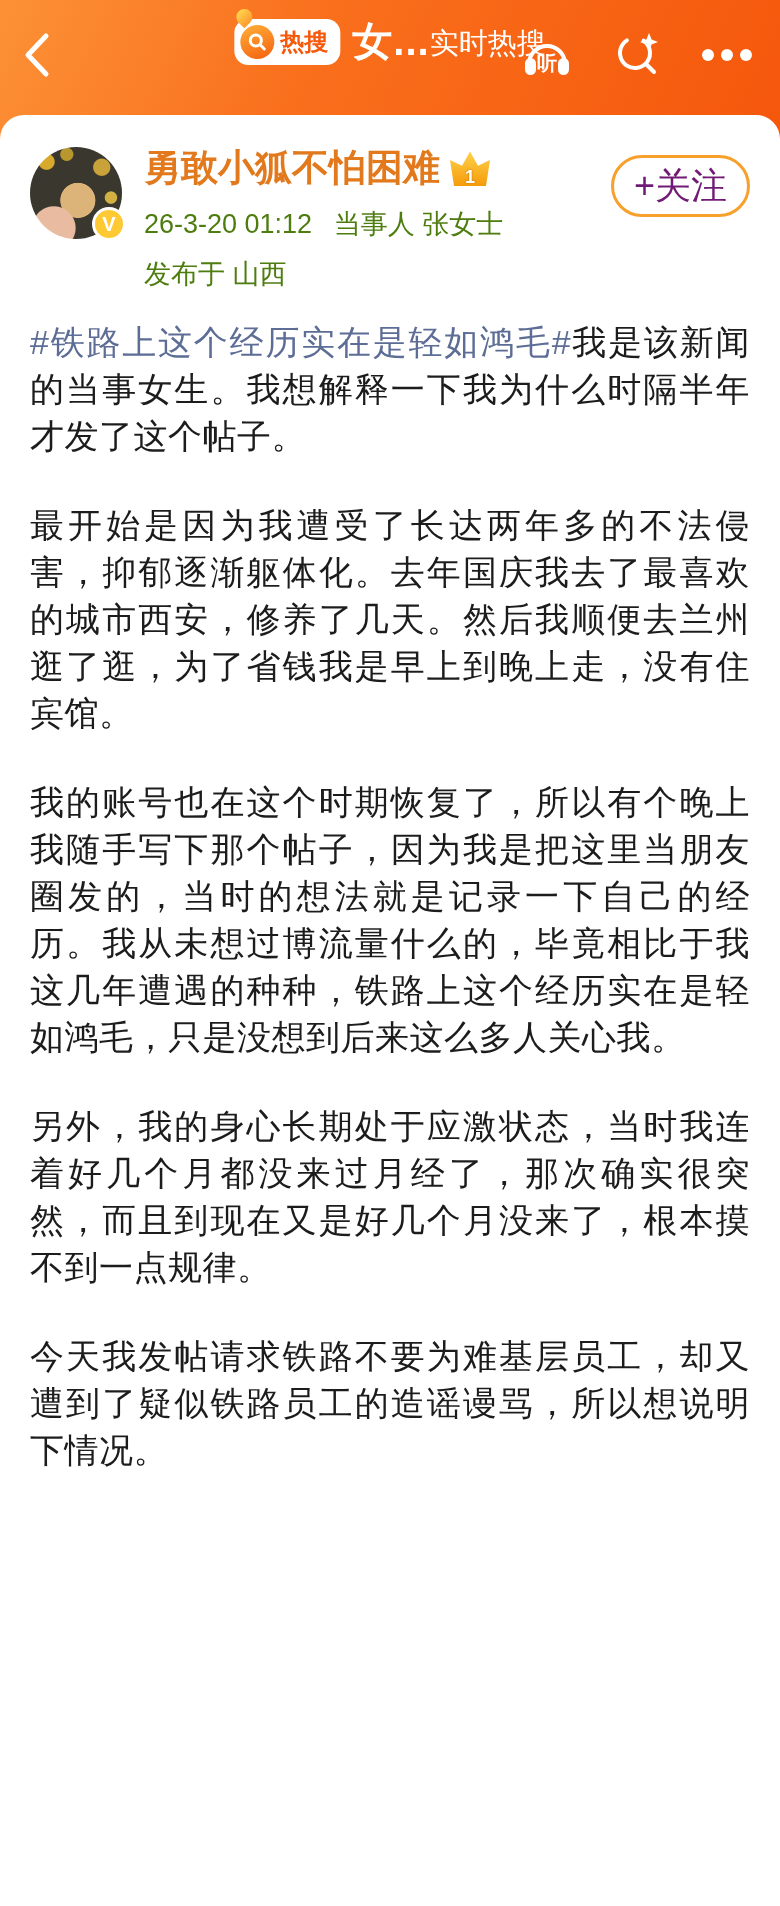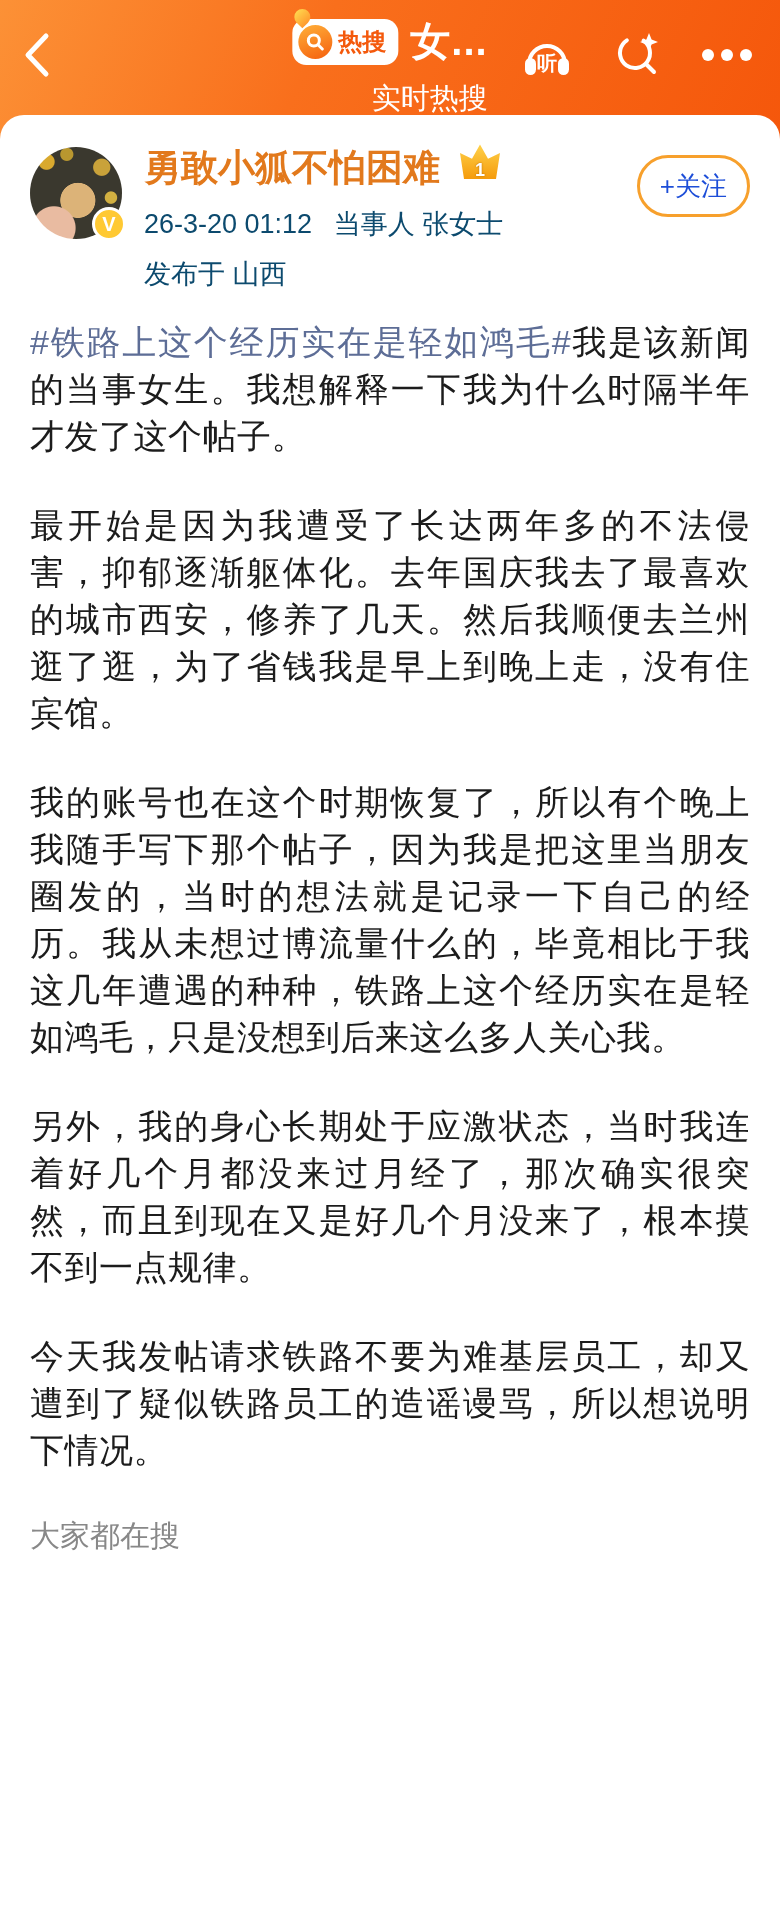--- a/index.html
+++ b/index.html
@@ -7,21 +7,21 @@
     font-family:"Liberation Sans", sans-serif; background:#fff; }
 
   
   .header {
     position:relative; width:780px; height:139px;
     background:linear-gradient(115deg,#fc9136 0%,#f96f1c 40%,#f5570b 100%);
   }
   .back-btn { position:absolute; left:22px; top:30px; width:44px; height:50px;
     display:flex; align-items:center; cursor:pointer; }
   .hdr-center { position:absolute; left:50%; top:14px; transform:translateX(-50%);
-    display:flex; flex-direction:column; align-items:flex-end; }
+    display:flex; align-items:flex-start; }
   .hdr-title-row { display:flex; align-items:center; gap:12px; }
   .hot-badge { position:relative; display:flex; align-items:center; gap:6px;
     background:#fff; border-radius:14px; padding:6px 12px 6px 6px; }
   .hot-badge .mag-circle { width:34px; height:34px; border-radius:50%;
     background:linear-gradient(160deg,#ffb03a,#f55f0d); display:flex;
     align-items:center; justify-content:center; }
   .hot-badge .flame { position:absolute; left:2px; top:-10px; width:16px; height:16px;
     background:linear-gradient(180deg,#ffd54d,#ff9a2e);
     border-radius:50% 50% 50% 0; transform:rotate(-45deg); }
   .hot-badge-label { color:#f4590c; font-size:24px; font-weight:bold; }
@@ -46,33 +46,33 @@
       radial-gradient(circle at 18% 16%, #d9a92e 0 7%, rgba(0,0,0,0) 8%),
       radial-gradient(circle at 78% 22%, #c9a23a 0 8%, rgba(0,0,0,0) 9%),
       radial-gradient(circle at 88% 55%, #d2b041 0 6%, rgba(0,0,0,0) 7%),
       radial-gradient(circle at 40% 8%, #b9972f 0 6%, rgba(0,0,0,0) 7%),
       #3a382e; }
   .v-badge { position:absolute; right:-4px; bottom:-2px; width:34px; height:34px;
     border-radius:50%; background:#ffc income933; background:#ffc933; border:3px solid #fff;
     color:#fff; font-size:20px; font-weight:bold; display:flex;
     align-items:center; justify-content:center; }
   .profile-info { flex:1; margin-left:22px; margin-top:2px; }
-  .name-row { display:flex; gap:20px; }
+  .name-row { display:flex; align-items:center; gap:10px; }
   .user-name { color:#e2791c; font-size:37px; font-weight:bold; cursor:pointer; }
   .crown { position:relative; width:40px; height:36px; display:inline-block; }
   .crown-shape { position:absolute; inset:0;
     background:linear-gradient(180deg,#ffd44d,#f59b0b);
     clip-path:polygon(10% 100%, 0% 28%, 30% 44%, 50% 4%, 70% 44%, 100% 28%, 90% 100%); }
   .crown-num { position:absolute; left:0; right:0; bottom:-2px; text-align:center;
     color:#fff; font-size:18px; font-weight:bold; text-shadow:0 0 2px #b36a00; }
-  .meta-line { margin-top:12px; color:#0c4a6e; font-size:27px; line-height:38px; }
+  .meta-line { margin-top:12px; color:#4d7c0f; font-size:27px; line-height:38px; }
   .meta-line span { margin-right:14px; }
   .follow-btn { flex:0 0 auto; margin-top:14px; min-width:112px; height:62px;
     border:3px solid #f7a02c; border-radius:32px; background:#fff;
-    color:#1d4ed8; font-size:26px; font-family:inherit;
+    color:#701a75; font-size:36px; font-family:inherit;
     display:flex; align-items:center; justify-content:center;
     padding:0 20px; cursor:pointer; }
 
   
   .post-body { margin-top:26px; color:#1c1c1c; font-size:34px; line-height:47px;
     letter-spacing:0.5px; text-align:justify; }
   .post-body p { margin-bottom:42px; }
   .hashtag { color:#5d6d96; text-decoration:none; cursor:pointer; }
 
   
@@ -161,18 +161,14 @@
   <div class="post-body">
     <p>
       <a class="hashtag">#铁路上这个经历实在是轻如鸿毛#</a><span>我是该新闻的当事女生。我想解释一下我为什么时隔半年才发了这个帖子。</span>
     </p>
     <p>最开始是因为我遭受了长达两年多的不法侵害，抑郁逐渐躯体化。去年国庆我去了最喜欢的城市西安，修养了几天。然后我顺便去兰州逛了逛，为了省钱我是早上到晚上走，没有住宾馆。</p>
     <p>我的账号也在这个时期恢复了，所以有个晚上我随手写下那个帖子，因为我是把这里当朋友圈发的，当时的想法就是记录一下自己的经历。我从未想过博流量什么的，毕竟相比于我这几年遭遇的种种，铁路上这个经历实在是轻如鸿毛，只是没想到后来这么多人关心我。</p>
     <p>另外，我的身心长期处于应激状态，当时我连着好几个月都没来过月经了，那次确实很突然，而且到现在又是好几个月没来了，根本摸不到一点规律。</p>
     <p>今天我发帖请求铁路不要为难基层员工，却又遭到了疑似铁路员工的造谣谩骂，所以想说明下情况。</p>
   </div>
 
-  <div class="search-section">
-    <div class="search-title">大家都在搜</div>
-
-  </div>
 
 </div>
 
 </body></html>

